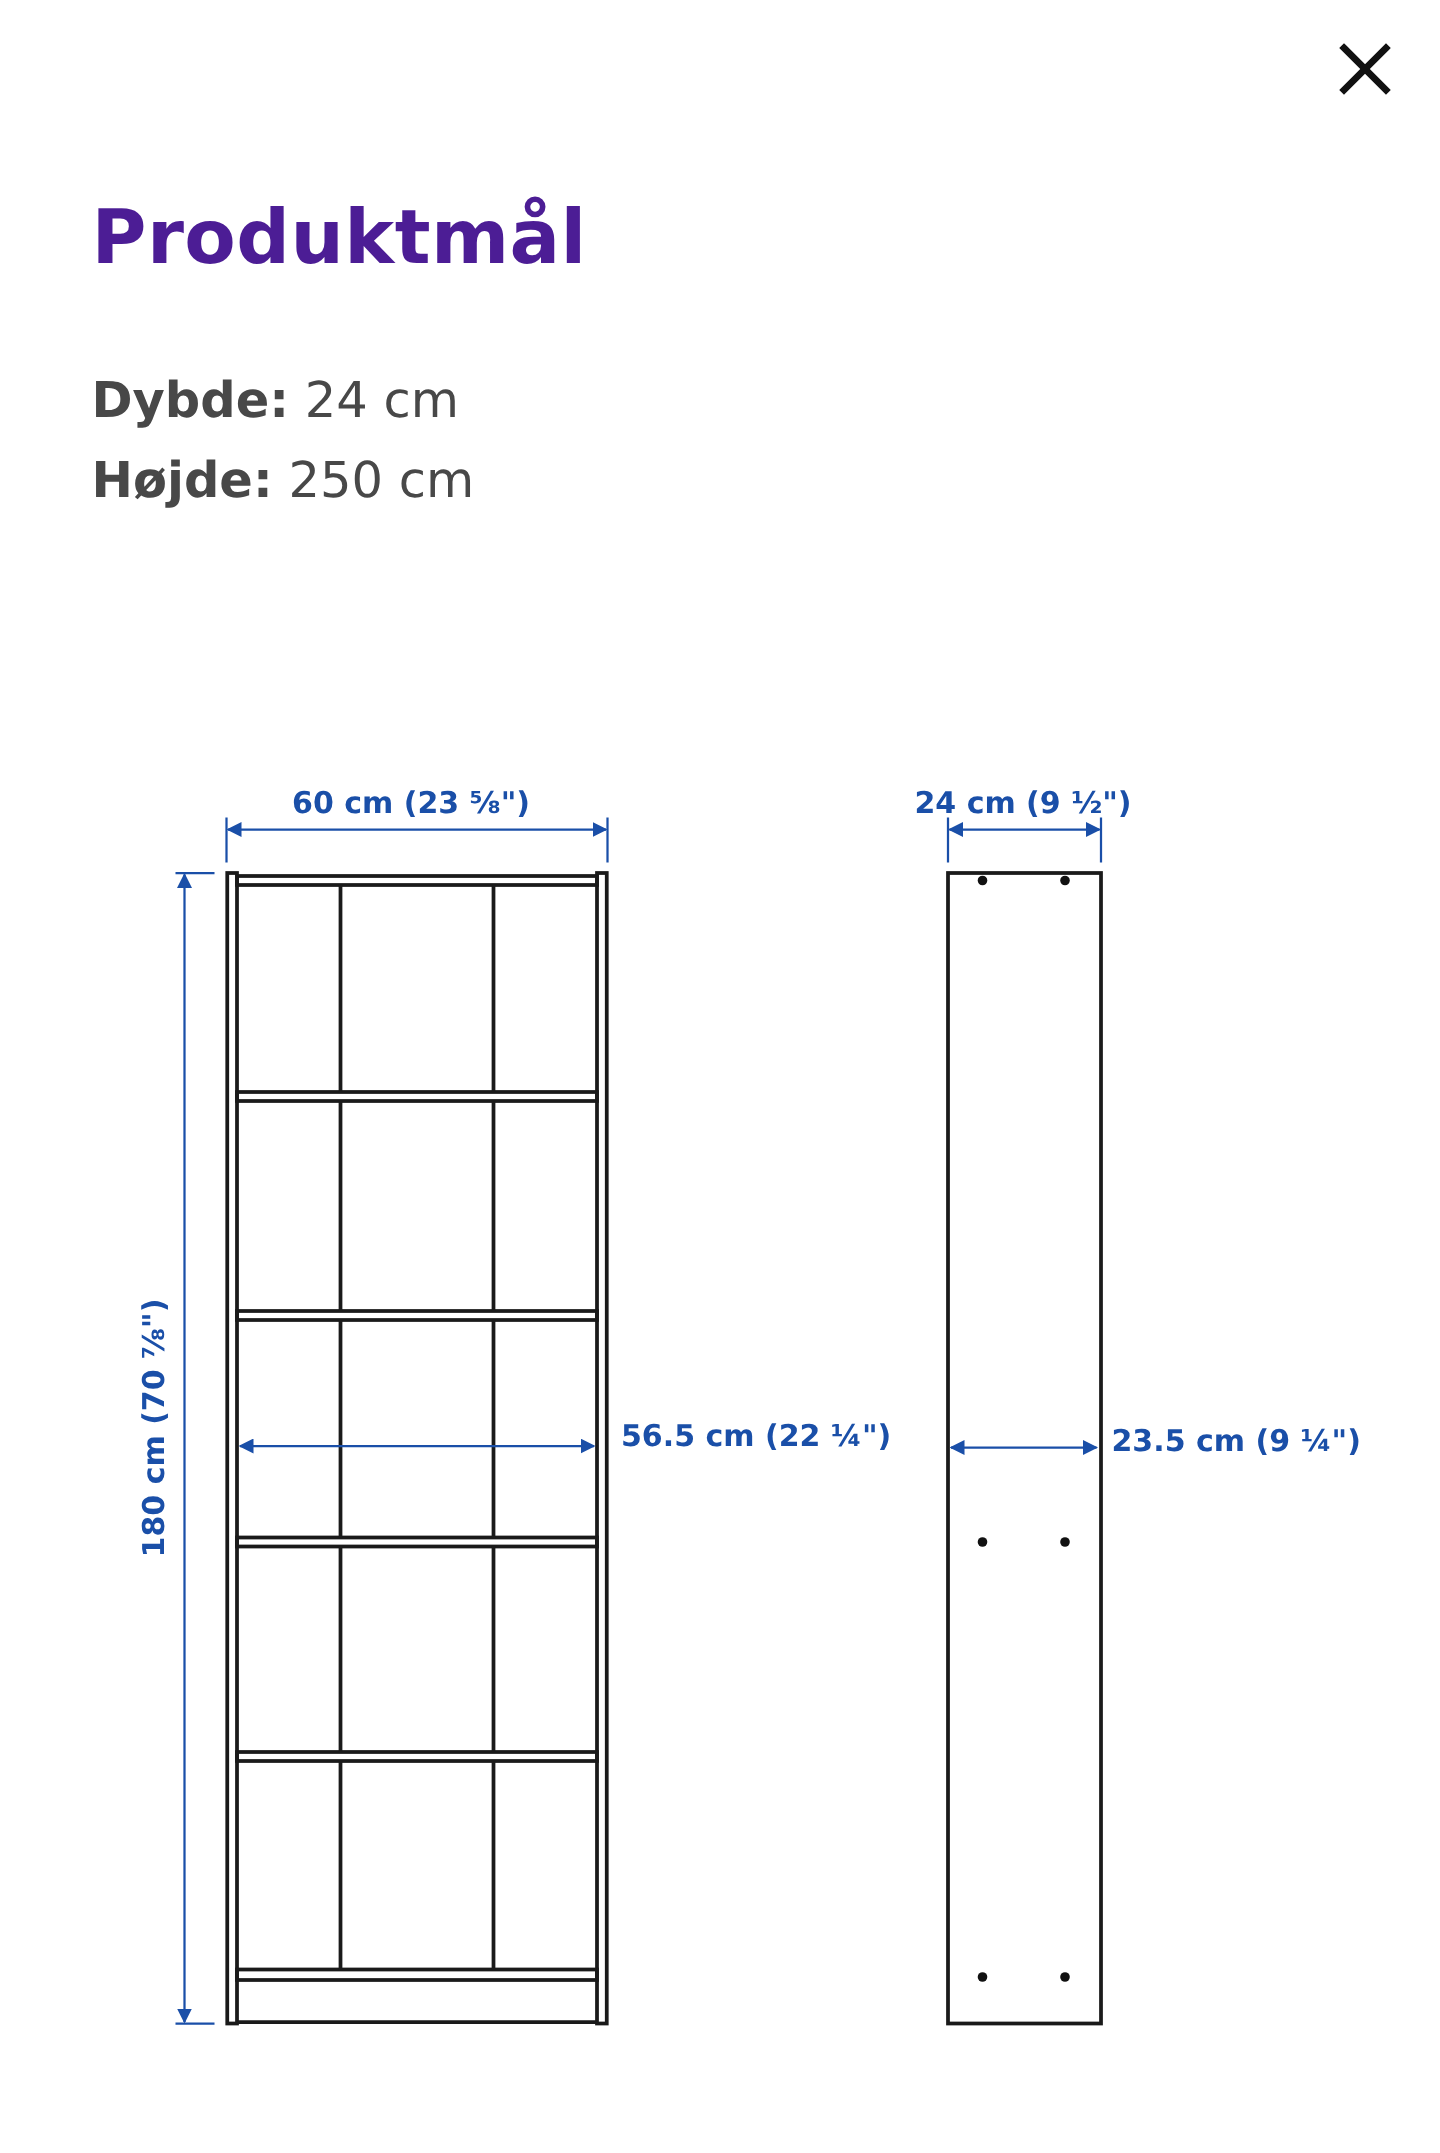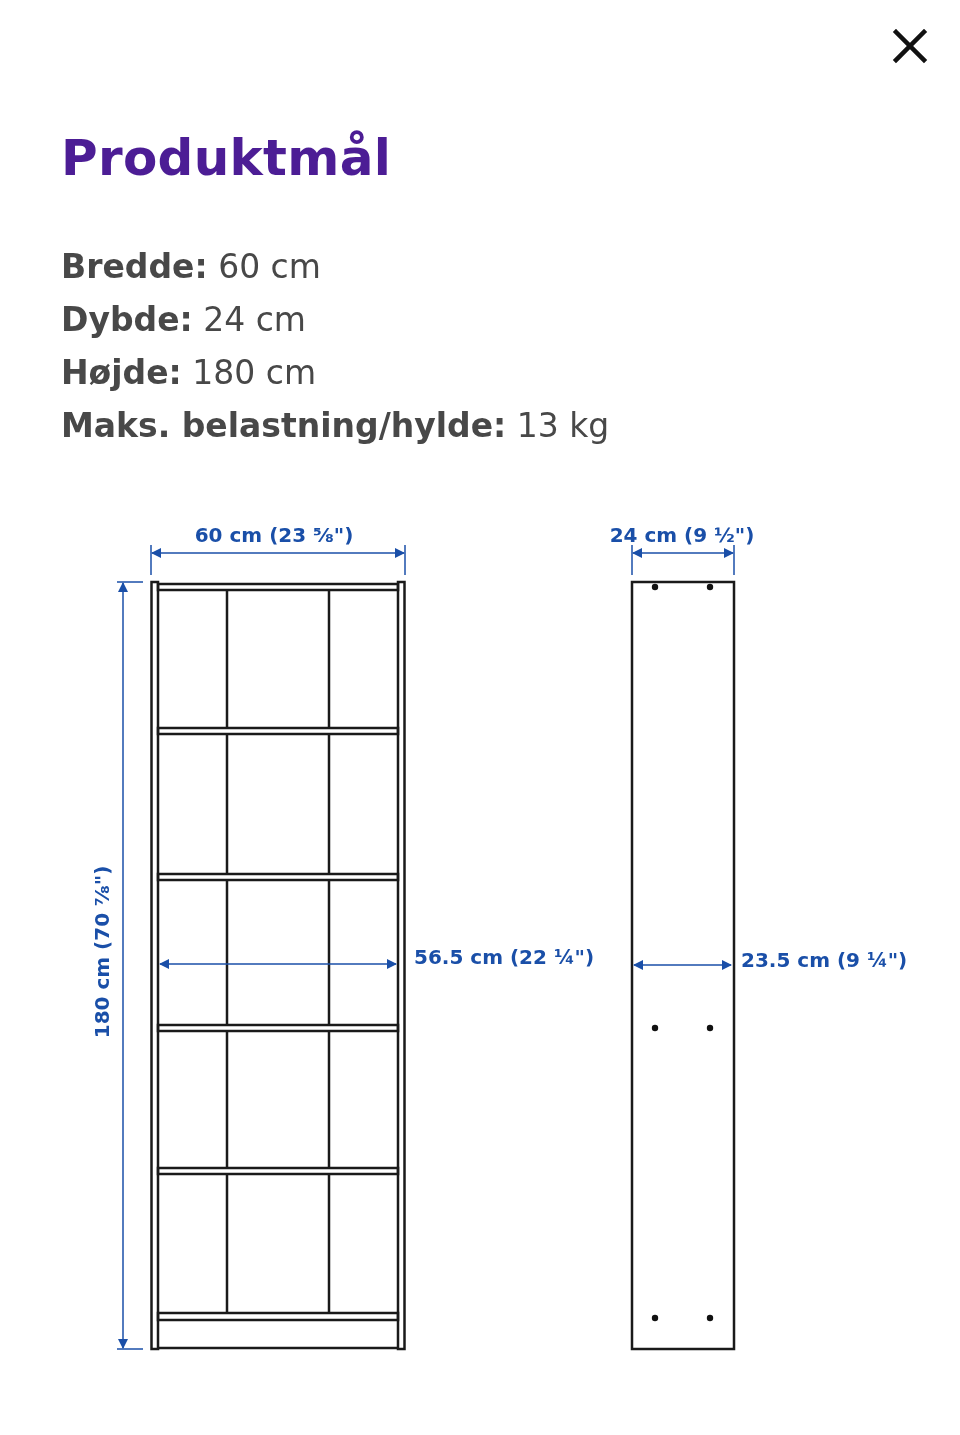--- a/index.html
+++ b/index.html
@@ -85,34 +85,26 @@
   <svg width="36" height="36" viewBox="0 0 36 36">
     <line x1="4" y1="4" x2="32" y2="32" stroke="#111111" stroke-width="4.5" stroke-linecap="square"></line>
     <line x1="32" y1="4" x2="4" y2="32" stroke="#111111" stroke-width="4.5" stroke-linecap="square"></line>
   </svg>
 </button>
 
 <h1 class="page-title">Produktmål</h1>
 
 <ul class="specs">
   <li class="spec-row">
-    <span class="spec-label">Bredde:</span>
-    <span class="spec-value">60 cm</span>
-  </li>
-  <li class="spec-row">
     <span class="spec-label">Dybde:</span>
     <span class="spec-value">24 cm</span>
   </li>
   <li class="spec-row">
     <span class="spec-label">Højde:</span>
-    <span class="spec-value">180 cm</span>
-  </li>
-  <li class="spec-row">
-    <span class="spec-label">Maks. belastning/hylde:</span>
-    <span class="spec-value">13 kg</span>
+    <span class="spec-value">250 cm</span>
   </li>
 </ul>
 
 <svg class="diagram" viewBox="0 0 960 1435" width="960" height="1435">
   <defs>
     <marker id="arrowEnd" viewBox="0 0 10 10" refX="9" refY="5" markerWidth="10" markerHeight="10" markerUnits="userSpaceOnUse" orient="auto">
       <path d="M0,0 L10,5 L0,10 z" fill="#1a4fa8"></path>
     </marker>
     <marker id="arrowStart" viewBox="0 0 10 10" refX="1" refY="5" markerWidth="10" markerHeight="10" markerUnits="userSpaceOnUse" orient="auto">
       <path d="M10,0 L0,5 L10,10 z" fill="#1a4fa8"></path>

